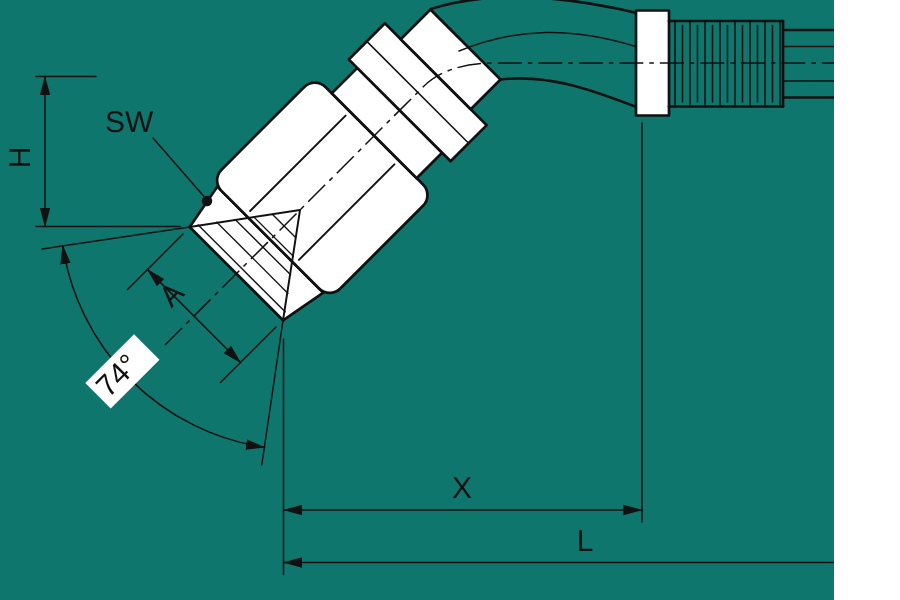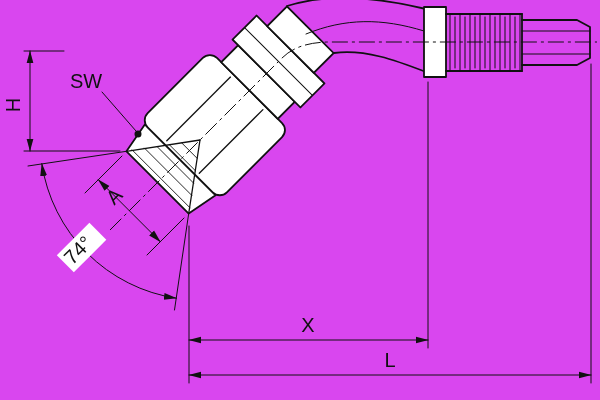--- a/index.html
+++ b/index.html
@@ -1,16 +1,16 @@
 <!DOCTYPE html>
 <html><head>
 <meta charset="utf-8">
 <style>
   html,body{margin:0;padding:0;background:#fff;}
-  .stage{width:600px;height:400px;position:relative;background:#d946ef;overflow:hidden;}
+  .stage{width:556px;height:400px;position:relative;background:#0f766e;overflow:hidden;}
   svg{display:block;}
   .lbl{font-family:"Liberation Sans",sans-serif;font-size:20px;fill:#111;}
   .thick{stroke:#111;stroke-width:1.8;fill:none;stroke-linejoin:round;stroke-linecap:round;}
   .thickf{stroke:#111;stroke-width:1.8;fill:#fff;stroke-linejoin:round;}
   .med{stroke:#111;stroke-width:1.3;fill:none;stroke-linecap:round;}
   .thin{stroke:#111;stroke-width:1;fill:none;stroke-linecap:round;}
   .hatch{stroke:#111;stroke-width:.9;fill:none;}
   .cline{stroke:#111;stroke-width:1;fill:none;stroke-dasharray:16 4 3 4;}
 </style>
 </head>

